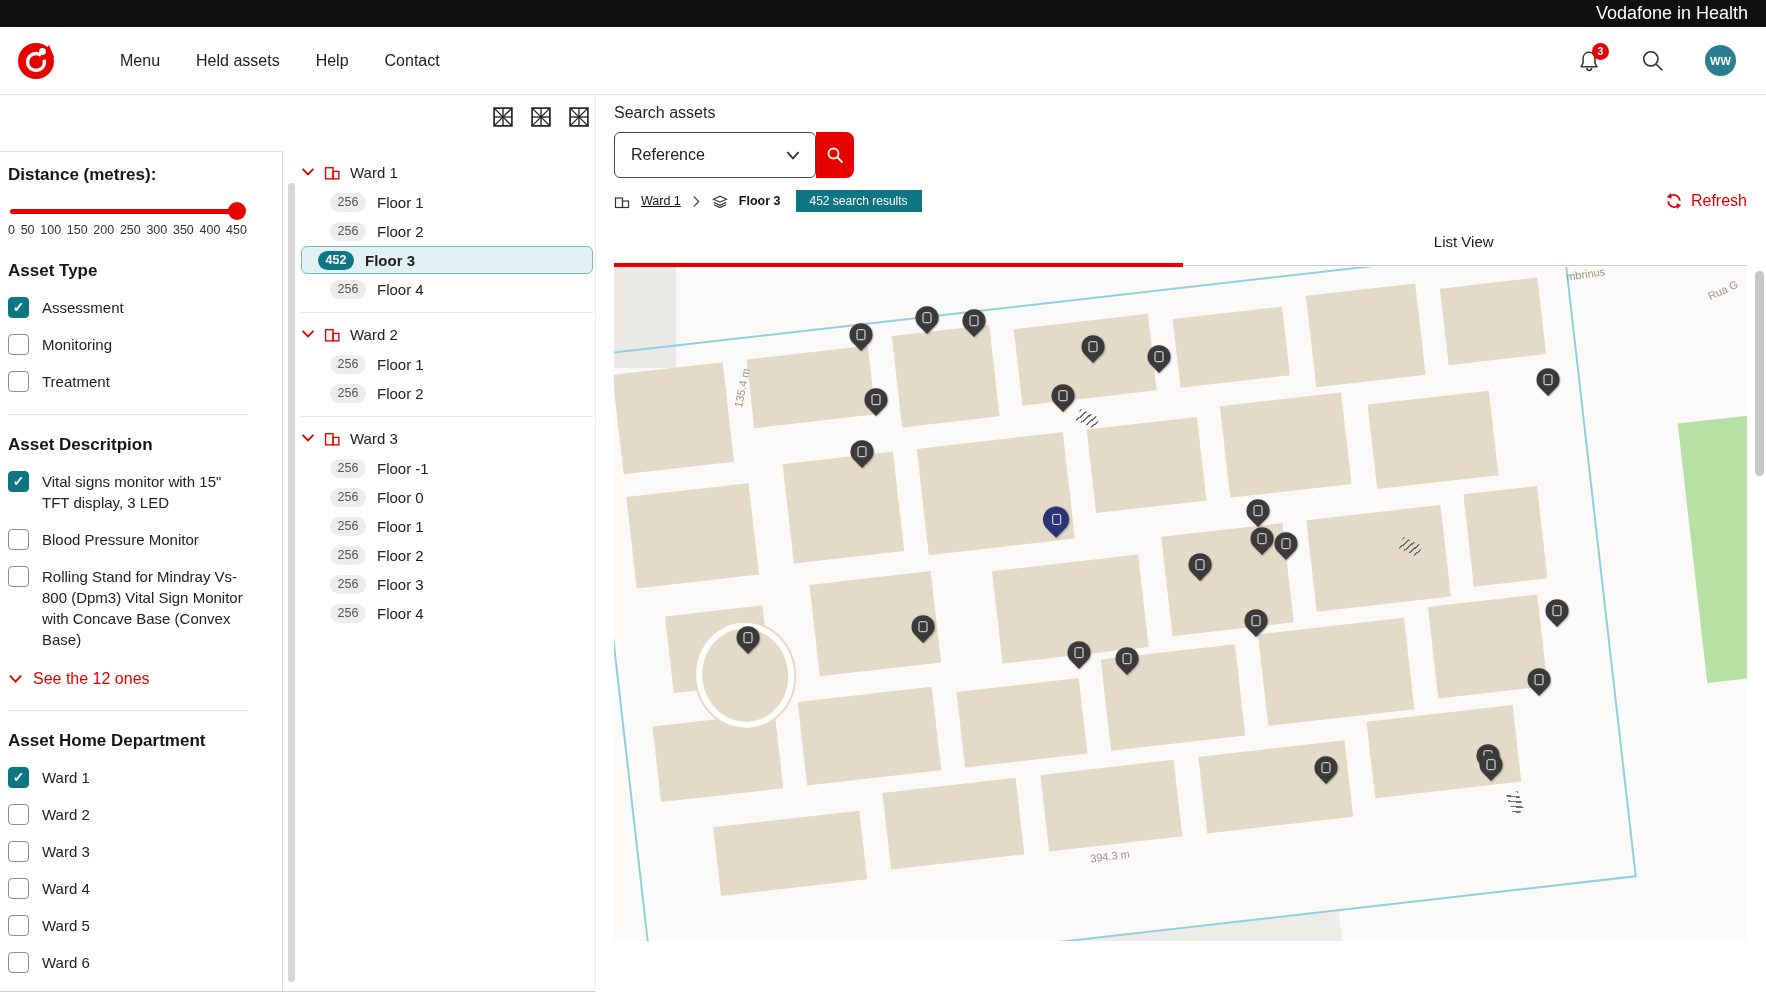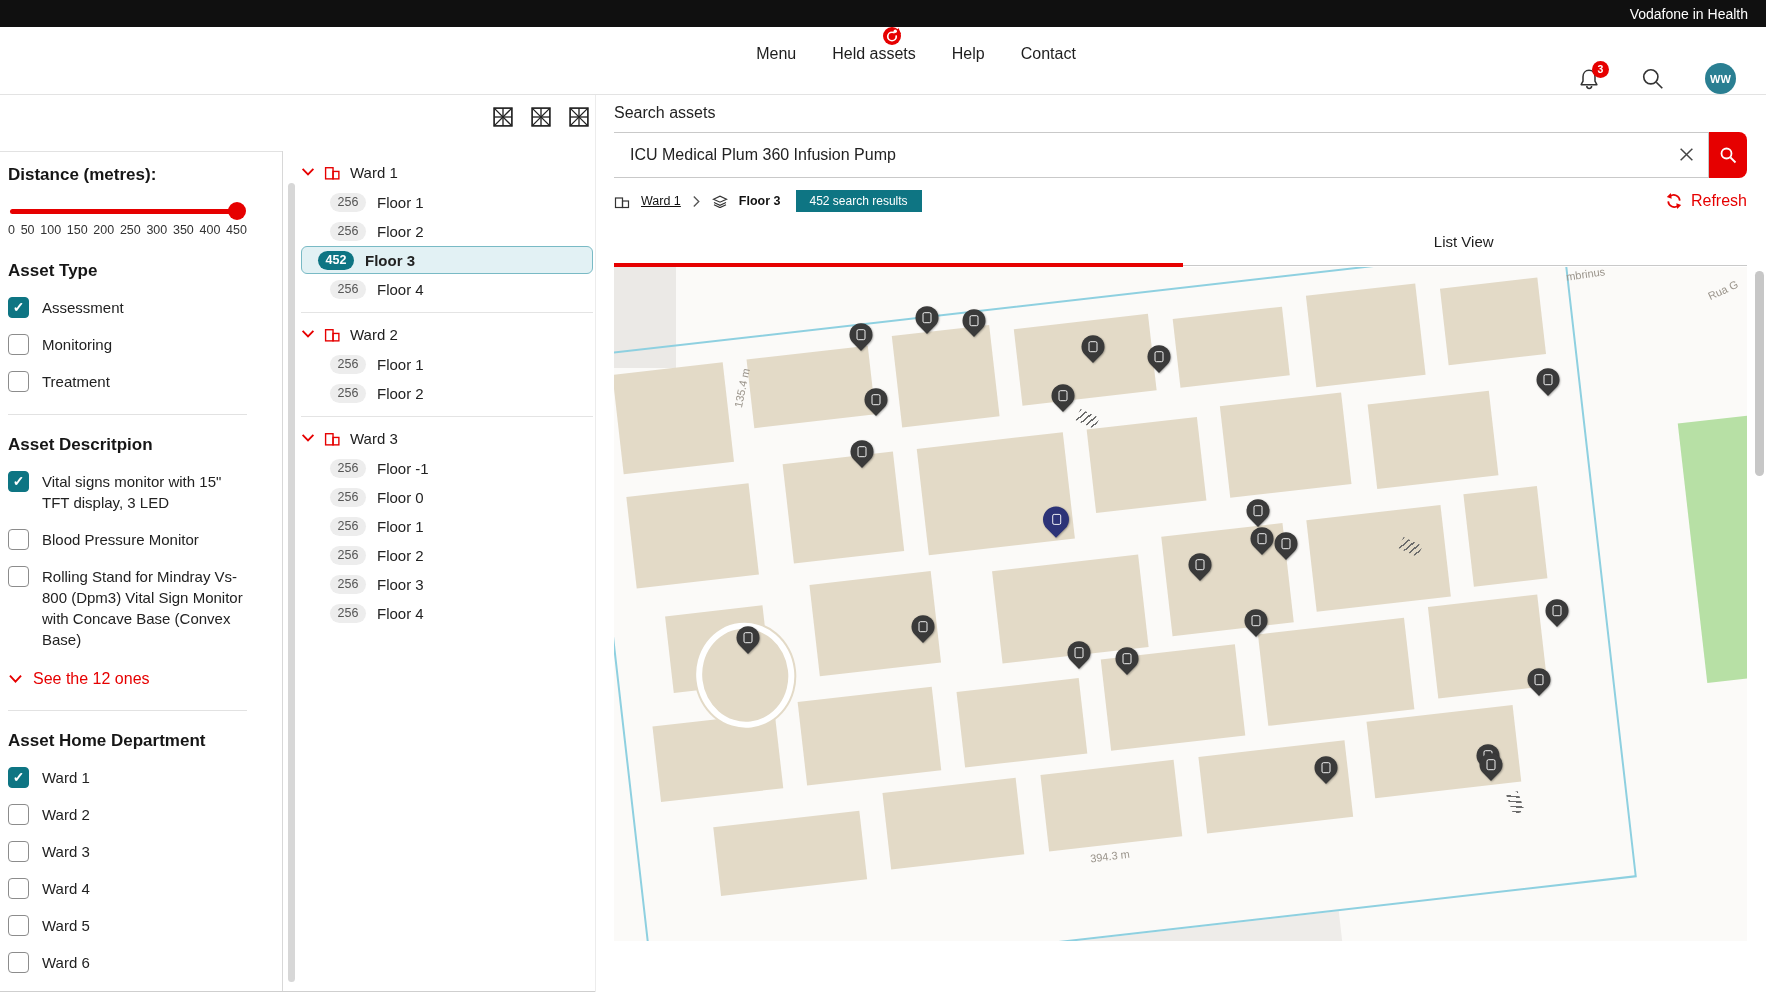--- a/index.html
+++ b/index.html
@@ -1,23 +1,23 @@
 <!DOCTYPE html>
 <html><head>
 <meta charset="utf-8">
 <style>
   * { margin:0; padding:0; box-sizing:border-box; }
   html,body { width:1766px; height:992px; }
   body { font-family:"Liberation Sans", sans-serif; font-size:15px; color:#222; background:#fff; position:relative; overflow:hidden; }
 
   
   .topbar { position:absolute; top:0; left:0; right:0; height:27px; background:#101010; color:#fff;
-            display:flex; align-items:center; justify-content:flex-end; padding-right:18px; font-size:14px; }
+            display:flex; align-items:center; justify-content:flex-end; padding-right:18px; font-size:18px; }
   .header { position:absolute; top:27px; left:0; right:0; height:68px; background:#fff;
-            border-bottom:1px solid #e3e3e3; display:flex; align-items:center;flex-direction:column; }
+            border-bottom:1px solid #e3e3e3; display:flex; align-items:center; }
   .logo { margin-left:18px; width:36px; height:36px; cursor:pointer; }
   .nav { display:flex; gap:36px; margin-left:66px; font-size:16px; color:#1d1d1d; }
   .nav-item { cursor:pointer; }
   .header-right { margin-left:auto; display:flex; align-items:center; gap:40px; margin-right:30px; }
   .bell-wrap { position:relative; width:24px; height:24px; cursor:pointer; }
   .bell-badge { position:absolute; top:-6px; right:-8px; min-width:17px; height:17px; border-radius:9px;
                 background:#e60000; color:#fff; font-size:10.5px; font-weight:bold; display:flex;
                 align-items:center; justify-content:center; padding:0 3px; }
   .avatar { width:31px; height:31px; border-radius:50%; background:#2a7f92; color:#fff; font-size:11px;
             font-weight:bold; display:flex; align-items:center; justify-content:center; cursor:pointer; }
@@ -365,25 +365,24 @@
           </div>
         </div>
       </div>
   </div>
   <div class="tree-bottom-line"></div>
 
   <div class="rightpanel">
     <div class="search-title">Search assets</div>
 
     <div class="search-row">
-      <div class="input-wrap">
-        <input class="search-input" value="ICU Medical Plum 360 Infusion Pump" style="">
-        <svg class="clear-x" width="17" height="17" viewBox="0 0 16 16">
-          <line x1="2.5" y1="2.5" x2="13.5" y2="13.5" stroke="#444" stroke-width="1.4"></line>
-          <line x1="13.5" y1="2.5" x2="2.5" y2="13.5" stroke="#444" stroke-width="1.4"></line>
+      <div class="dropdown">
+        <span>Reference</span>
+        <svg width="14" height="9" viewBox="0 0 12 8">
+          <path d="M1 1 L6 6.5 L11 1" fill="none" stroke="#333" stroke-width="1.6"></path>
         </svg>
       </div>
       <button class="search-btn">
         <svg width="19" height="19" viewBox="0 0 19 19">
           <circle cx="7.5" cy="7.5" r="5" fill="none" stroke="#fff" stroke-width="1.8"></circle>
           <line x1="11.5" y1="11.5" x2="16.5" y2="16.5" stroke="#fff" stroke-width="1.8"></line>
         </svg>
       </button>
     </div>
 

